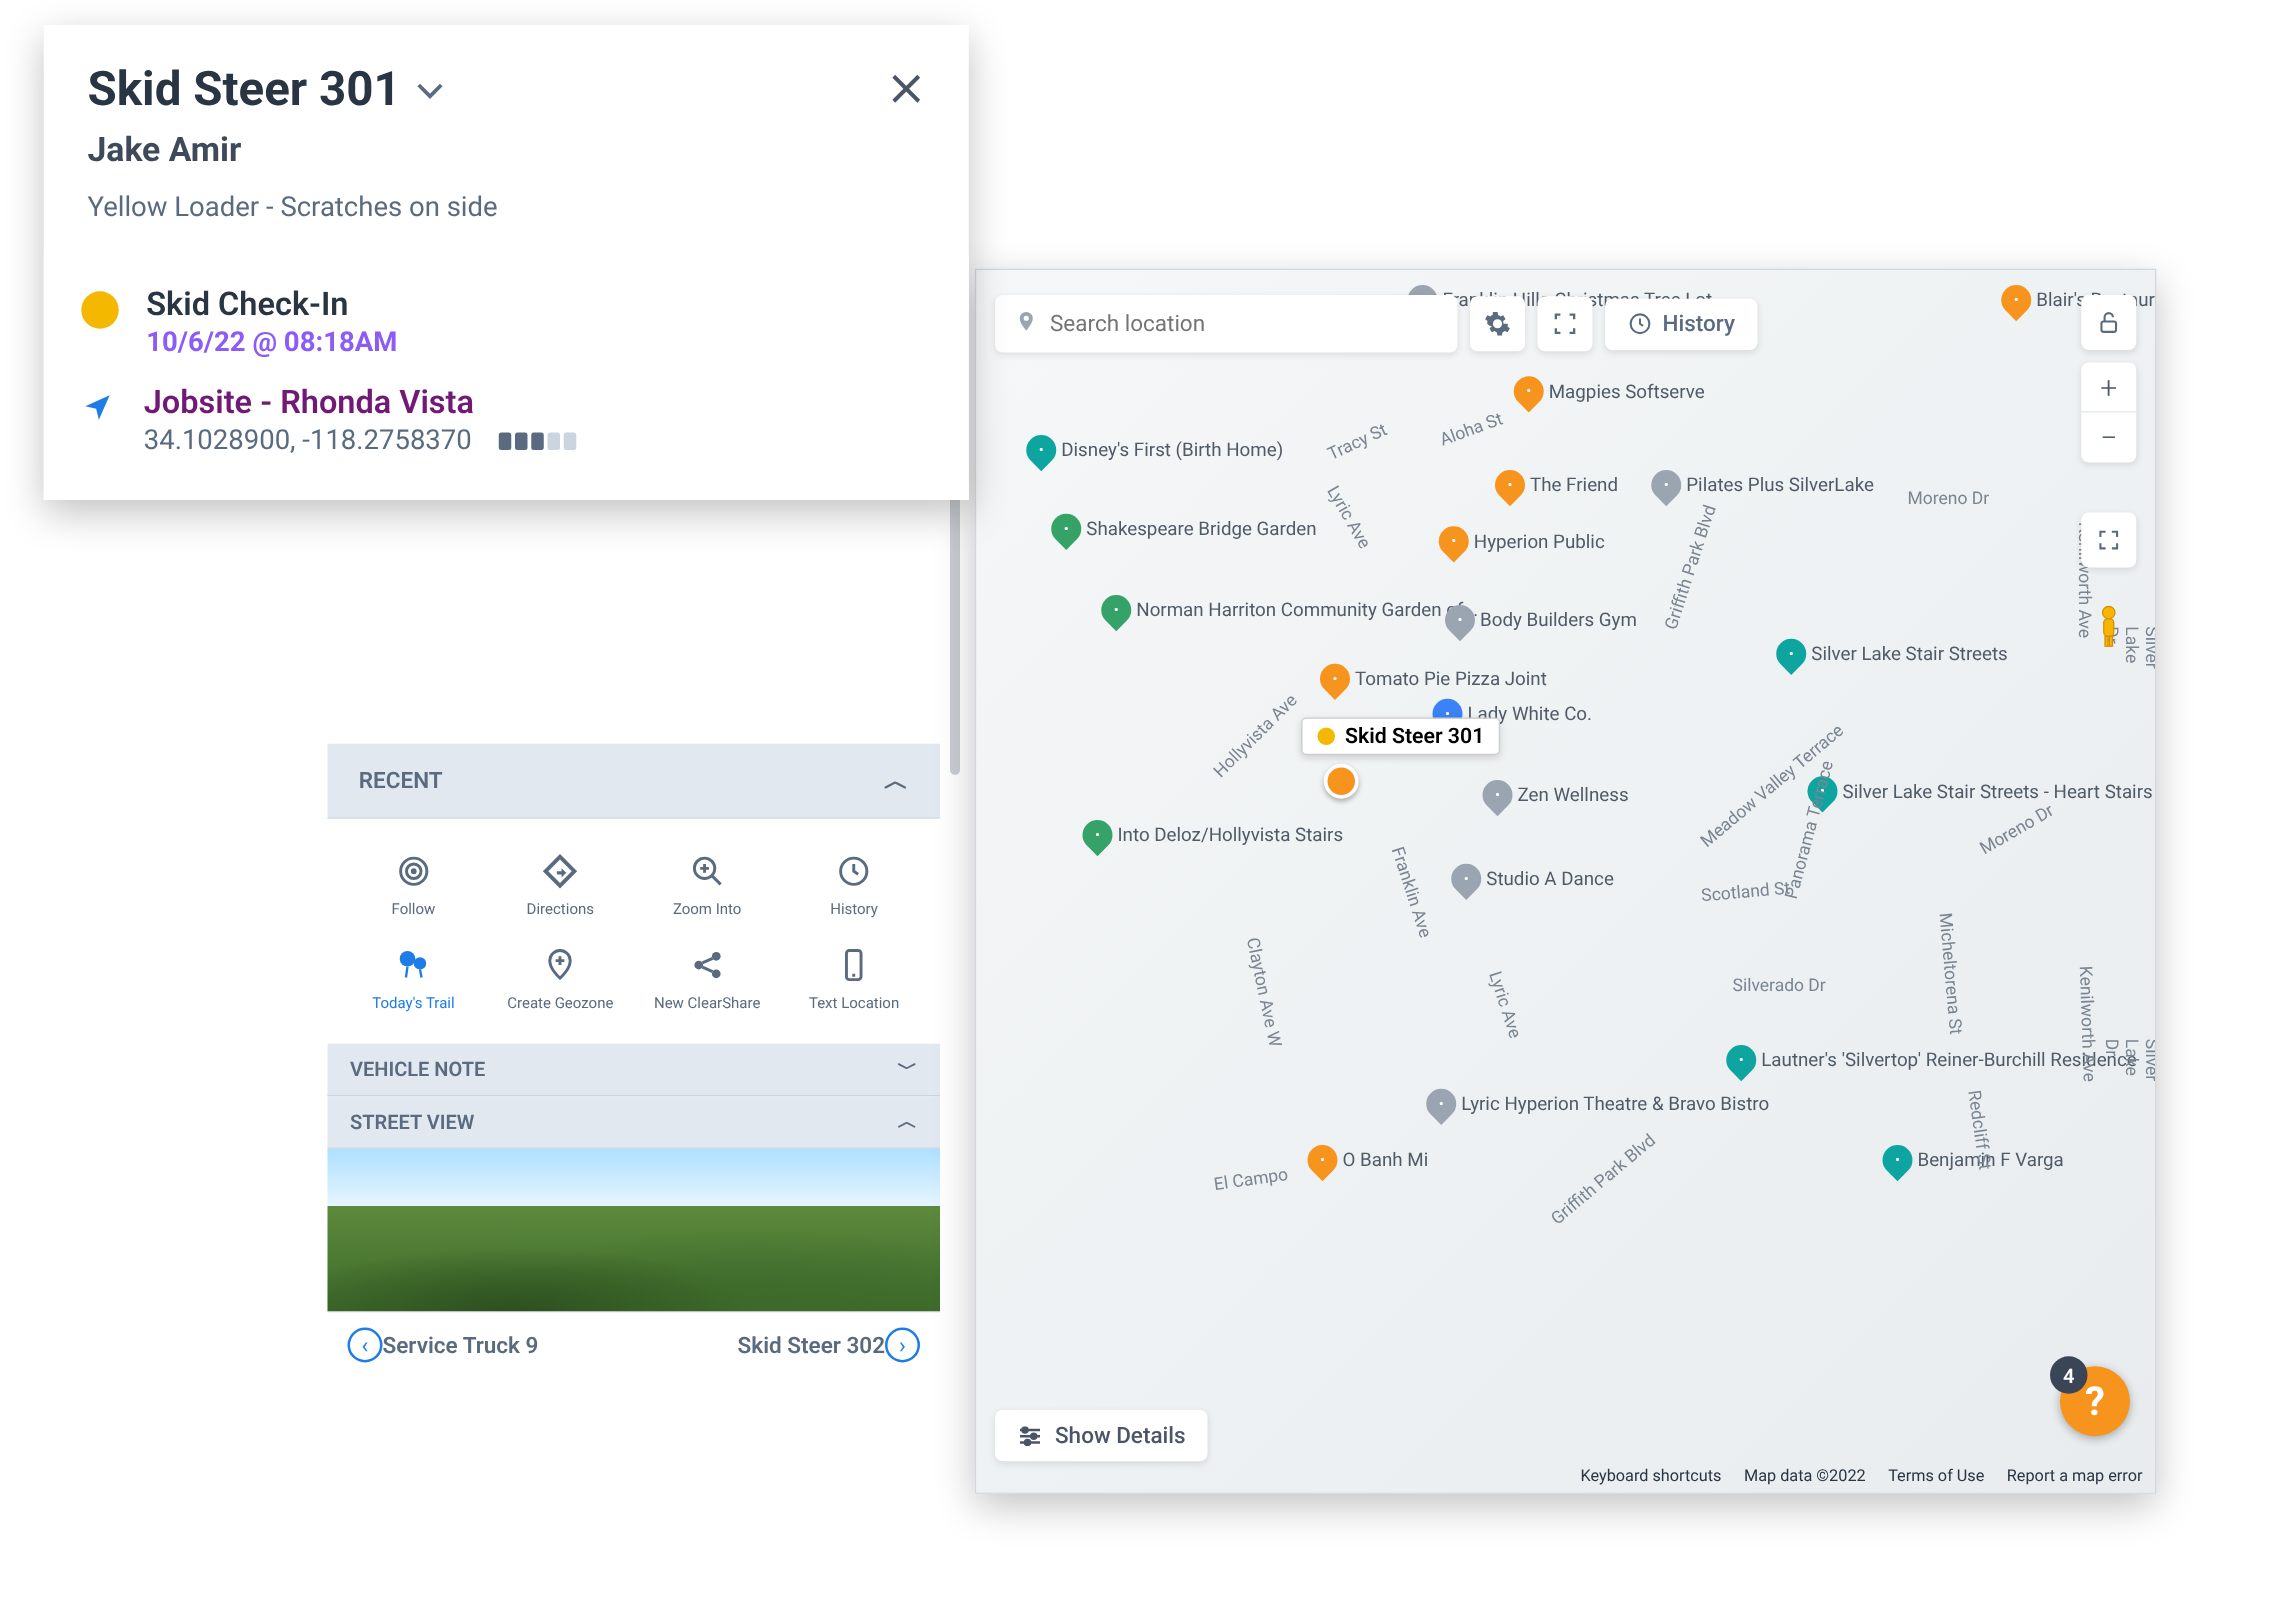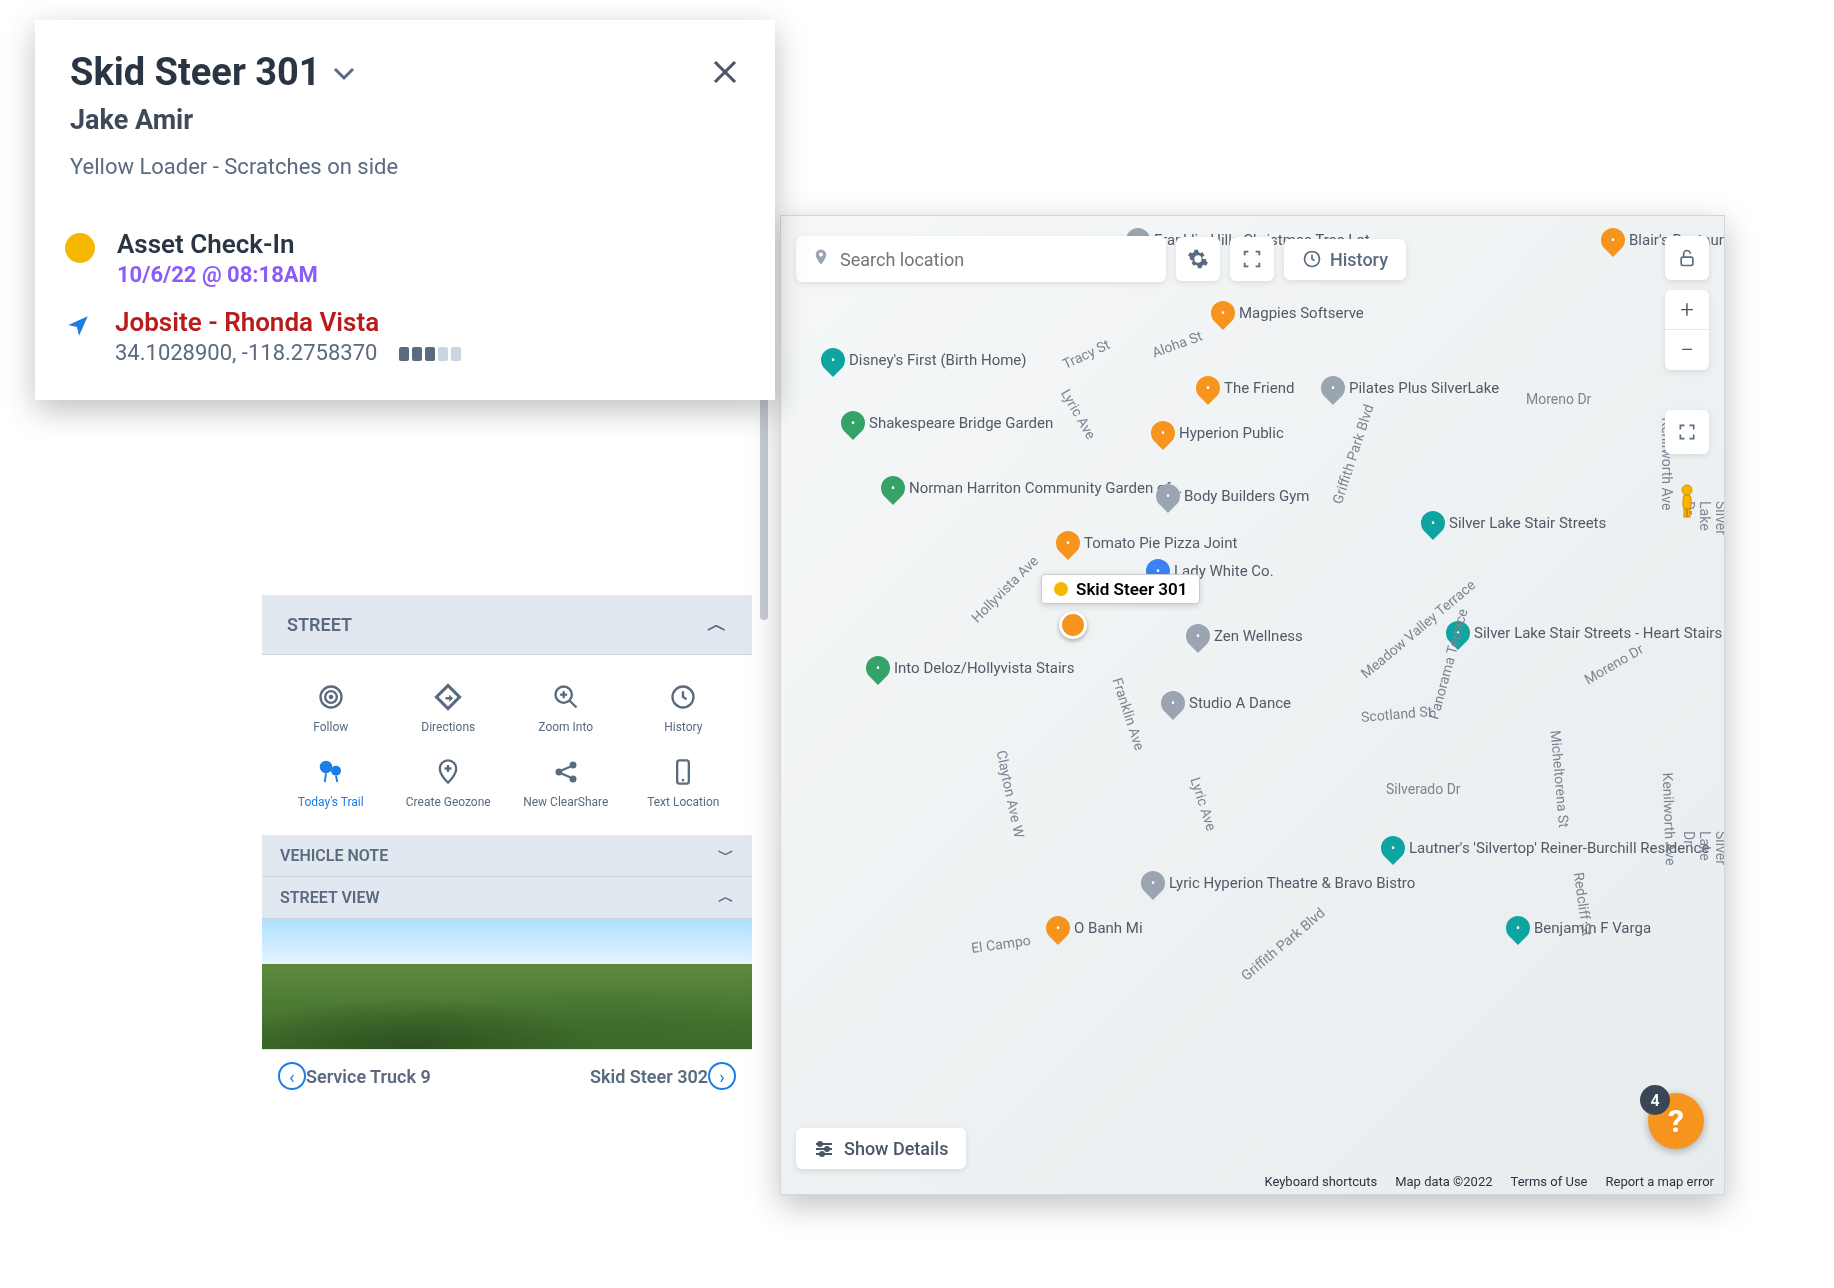--- a/index.html
+++ b/index.html
@@ -21,21 +21,21 @@
 .section-chevron { font-size: 20px; color: #5a6b7f; }
 
 .event-body { padding: 25px 30px 35px 30px; background: #fff; }
 .event-row { display: flex; align-items: flex-start; gap: 22px; margin-bottom: 20px; }
 .event-dot { width: 30px; height: 30px; border-radius: 50%; background: #f5b800; margin-top: 4px; }
 .event-title { font-size: 26px; font-weight: 600; color: #2a3544; }
 .event-time { font-size: 22px; color: #8b5cf6; margin-top: 3px; font-weight: bold; }
 
 .location-row { display: flex; align-items: flex-start; gap: 22px; }
 .nav-icon { width: 28px; height: 28px; color: #1d7ce6; margin-top: 6px; }
-.location-name { font-size: 26px; font-weight: 600; color: #b91c1c; }
+.location-name { font-size: 26px; font-weight: 600; color: #701a75; }
 .coords { font-size: 22px; color: #5a6b7f; margin-top: 3px; }
 .signal-bars { display: inline-flex; gap: 3px; margin-left: 16px; vertical-align: middle; }
 .bar { width: 10px; height: 14px; background: #cbd5e0; border-radius: 2px; }
 .bar.active { background: #5a6b7f; }
 
 .actions-section { }
 .actions-grid { display: grid; grid-template-columns: repeat(4, 1fr); gap: 20px; padding: 25px 20px; background: #fff; }
 .action-item { display: flex; flex-direction: column; align-items: center; text-align: center; gap: 6px; cursor: pointer; }
 .action-icon { color: #5a6b7f; font-size: 30px; height: 34px; display:flex; align-items:center; justify-content:center; }
 .action-icon.active { color: #1d7ce6; }
@@ -90,21 +90,21 @@
 
 .roadlabel { position:absolute; font-size:14px; color:#7a8592; }
 </style>
 </head>
 <body>
 
 <div class="sidebar">
 
   <div class="actions-section" style="margin-top:595px;">
     <div class="section-header">
-      <span>STREET</span>
+      <span>RECENT</span>
       <span class="section-chevron">︿</span>
     </div>
     <div class="actions-grid">
       <div class="action-item">
         <span class="action-icon">
           <svg width="28" height="28" viewBox="0 0 24 24" fill="none" stroke="currentColor" stroke-width="2">
               <circle cx="12" cy="12" r="9"></circle>
               <circle cx="12" cy="12" r="5"></circle>
               <circle cx="12" cy="12" r="1" fill="currentColor"></circle>
             </svg>
@@ -222,21 +222,21 @@
     </div>
     <div class="asset-owner">Jake Amir</div>
     <div class="asset-desc">Yellow Loader - Scratches on side</div>
   </div>
 
 
   <div class="event-body">
     <div class="event-row">
       <div class="event-dot"></div>
       <div>
-        <div class="event-title">Asset Check-In</div>
+        <div class="event-title">Skid Check-In</div>
         <div class="event-time">10/6/22 @ 08:18AM</div>
       </div>
     </div>
     <div class="location-row">
       <span class="nav-icon">
         <svg width="26" height="26" viewBox="0 0 24 24" fill="currentColor">
             <path d="M3 11l18-8-8 18-2-8-8-2z"></path>
           </svg>
       </span>
       <div>

